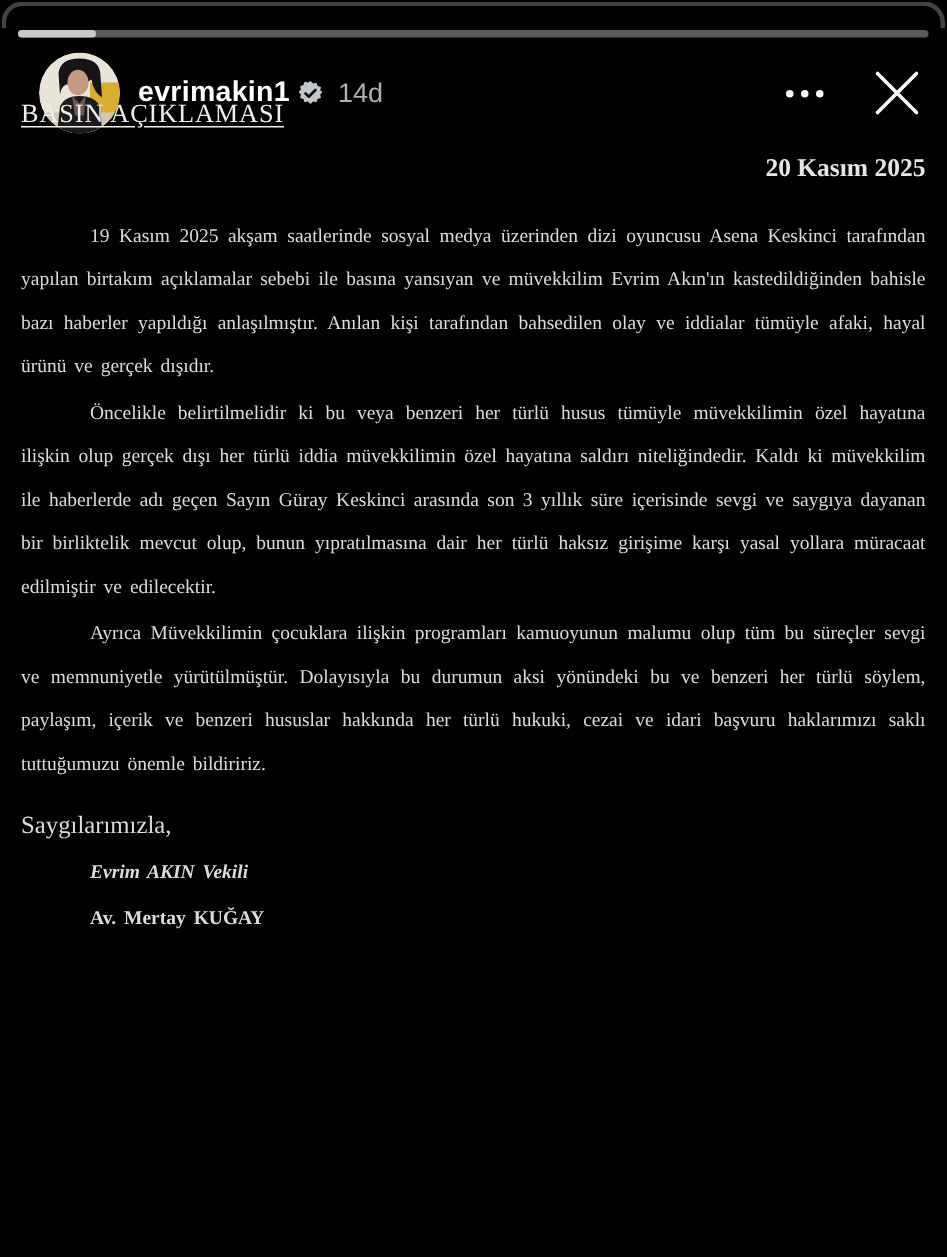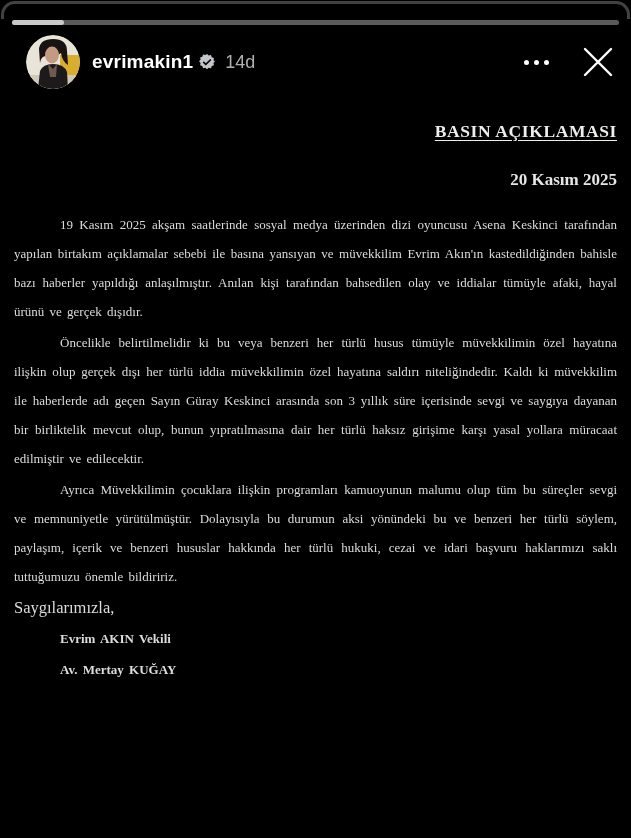--- a/index.html
+++ b/index.html
@@ -102,60 +102,60 @@
   }
   
   .doc {
     position: absolute;
     top: 0; left: 0; right: 0; bottom: 0;
     padding: 0 14px;
     color: #dcdcda;
     font-family: "Liberation Serif", serif;
   }
   .doc-title {
-    margin-top: 120px;
-    text-align: right;
+    margin-top: 64px;
+    text-align: left;
     font-size: 17.5px;
-    font-weight: 700;
+    font-weight: 400;
     line-height: 22px;
     letter-spacing: 0.6px;
     text-decoration: underline;
     text-underline-offset: 3px;
     color: #eeeeec;
   }
   .doc-date {
-    margin-top: 27px;
+    margin-top: 15px;
     text-align: right;
     font-size: 17px;
     font-weight: 700;
     line-height: 22px;
     color: #e6e6e4;
   }
   .doc p {
     margin: 2px 0 0 0;
     font-size: 13px;
     line-height: 29px;
     text-align: justify;
     text-indent: 46px;
     word-spacing: 2px;
   }
   .doc p.first-para { margin-top: 19px; }
   .doc-closing {
-    margin: 2px 0 0 0;
+    margin: 12px 0 0 0;
     font-size: 16.5px;
     line-height: 29px;
   }
   .sig {
     text-align: center;
     font-weight: 700;
     font-size: 16.5px;
     line-height: 29px;
     margin: 0;
   }
-  .sig-1 { margin-top: 42px; }
+  .sig-1 { margin-top: 42px; font-style: italic; }
   .sig-2 { margin-top: 11px; }
 </style>
 </head>
 <body>
 
 <div class="story">
 
   <div class="frame-top"></div>
 
   <div class="progress-track">

